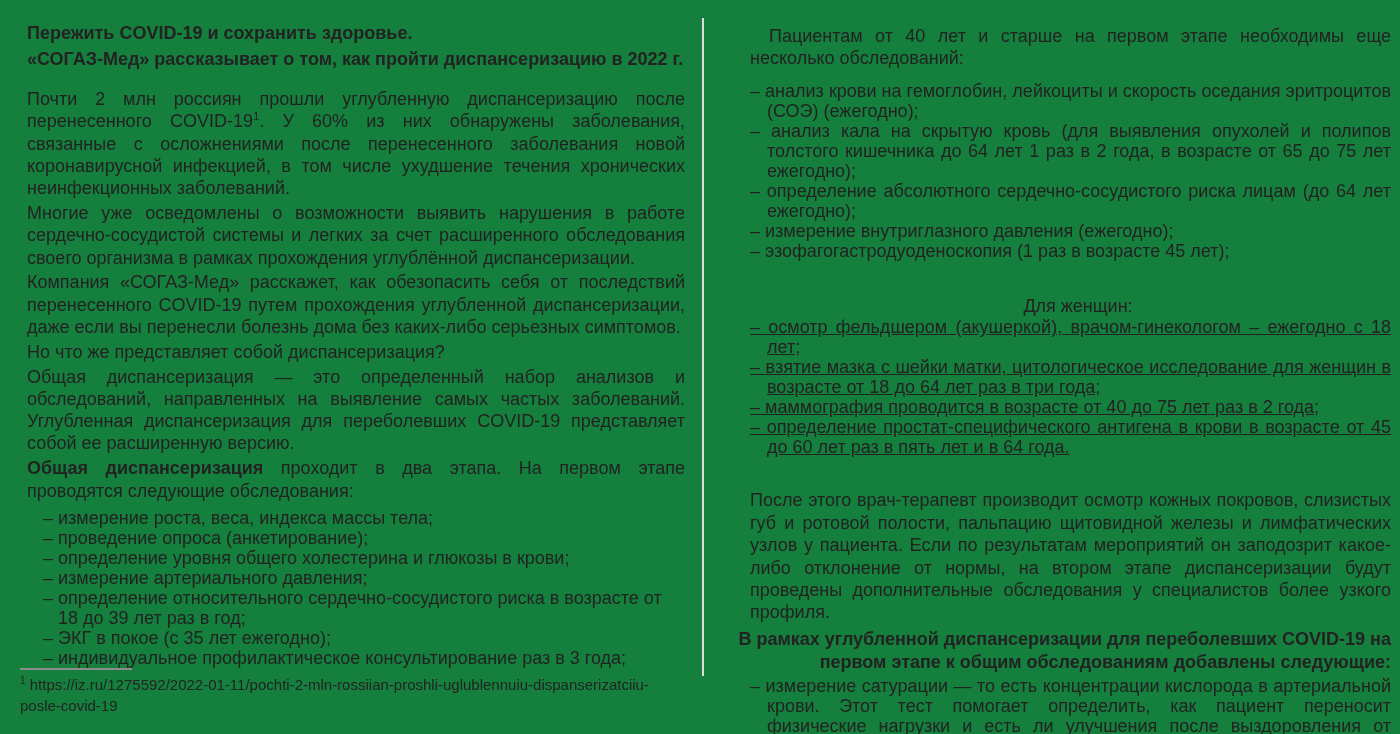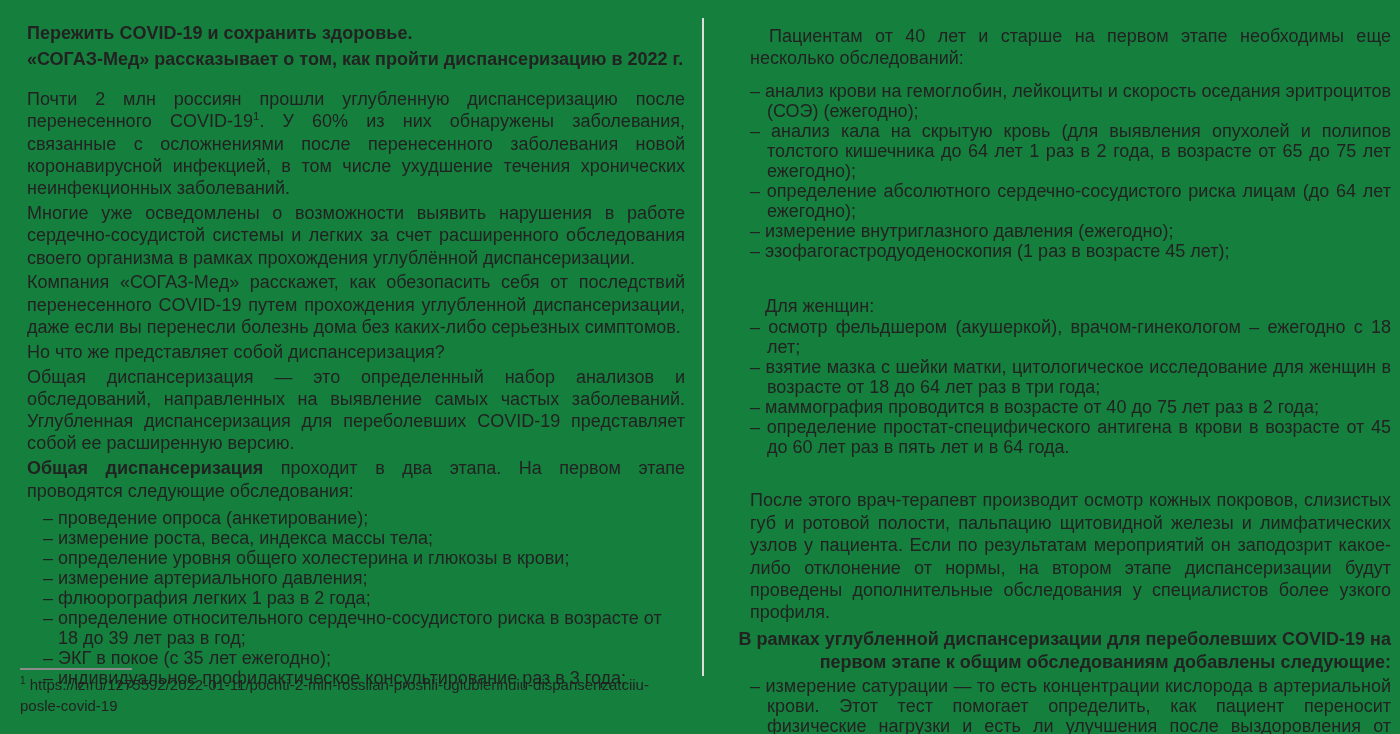--- a/index.html
+++ b/index.html
@@ -25,24 +25,24 @@
   .left-list{margin:6px 0 0 16px;padding:0;}
   .left-list .li{line-height:20px;padding-left:15px;text-indent:-15px;}
   .li::before{content:"\2013\00a0";}
 
   
   .rp{margin:0;text-align:justify;line-height:22.4px;padding-left:19px;}
   .rp-indent{text-indent:19px;}
   .u{}
   .right-list{margin:11px 0 0 19px;padding:0;}
   .right-list .li{line-height:20px;padding-left:17px;text-indent:-17px;text-align:justify;}
-  .caption{margin:0;padding-left:34px;line-height:22.5px;}
+  .caption{margin:0;padding-left:34px;line-height:22.5px;text-align:center;}
   .caption-women{margin-top:34px;}
   .caption-men{margin-top:16px;}
-  .list-after-caption{margin-top:0;}
+  .list-after-caption{margin-top:0;text-decoration:underline;}
   .p-after-lists{margin-top:32px;}
   .rheading{font-weight:bold;line-height:23.5px;margin:4px 0 0 0;text-align:right;}
   .deep-list{margin-top:1px;}
 
   
   .footnote{position:absolute;left:20px;top:668px;width:660px;font-size:15px;line-height:21px;}
   .footnote-rule{width:112px;height:2px;background:#8c8c8c;margin-bottom:4px;}
   .footnote-text{word-wrap:break-word;}
   .footnote-text sup.fn{font-size:10px;}
 </style>
@@ -65,25 +65,24 @@
 
     <p class="body">Компания «СОГАЗ-Мед» расскажет, как обезопасить себя от последствий перенесен­ного COVID-19 путем прохождения углубленной диспансеризации, даже если вы пере­несли болезнь дома без каких-либо серьезных симптомов.</p>
 
     <p class="body">Но что же представляет собой диспансеризация?</p>
 
     <p class="body">Общая диспансеризация — это определенный набор анализов и обследований, направленных на выявление самых частых заболеваний. Углубленная диспансериза­ция для переболевших COVID-19 представляет собой ее расширенную версию.</p>
 
     <p class="body"><b>Общая диспансеризация</b><span> проходит в два этапа. На первом этапе проводятся следую­щие обследования:</span></p>
 
     <div class="left-list">
+      <div class="li">измерение роста, веса, индекса массы тела;</div>
       <div class="li">проведение опроса (анкетирование);</div>
-      <div class="li">измерение роста, веса, индекса массы тела;</div>
       <div class="li">определение уровня общего холестерина и глюкозы в крови;</div>
       <div class="li">измерение артериального давления;</div>
-      <div class="li">флюорография легких 1 раз в 2 года;</div>
       <div class="li">определение относительного сердечно-сосудистого риска в возрасте от 18 до 39 лет раз в год;</div>
       <div class="li">ЭКГ в покое (с 35 лет ежегодно);</div>
       <div class="li">индивидуальное профилактическое консультирование раз в 3 года;</div>
     </div>
   </div>
 
   <div class="footnote">
     <div class="footnote-rule"></div>
     <div class="footnote-text"><sup class="fn">1</sup><span> https://iz.ru/1275592/2022-01-11/pochti-2-mln-rossiian-proshli-uglublennuiu-dispanserizatciiu-posle-covid-19</span></div>
   </div>

